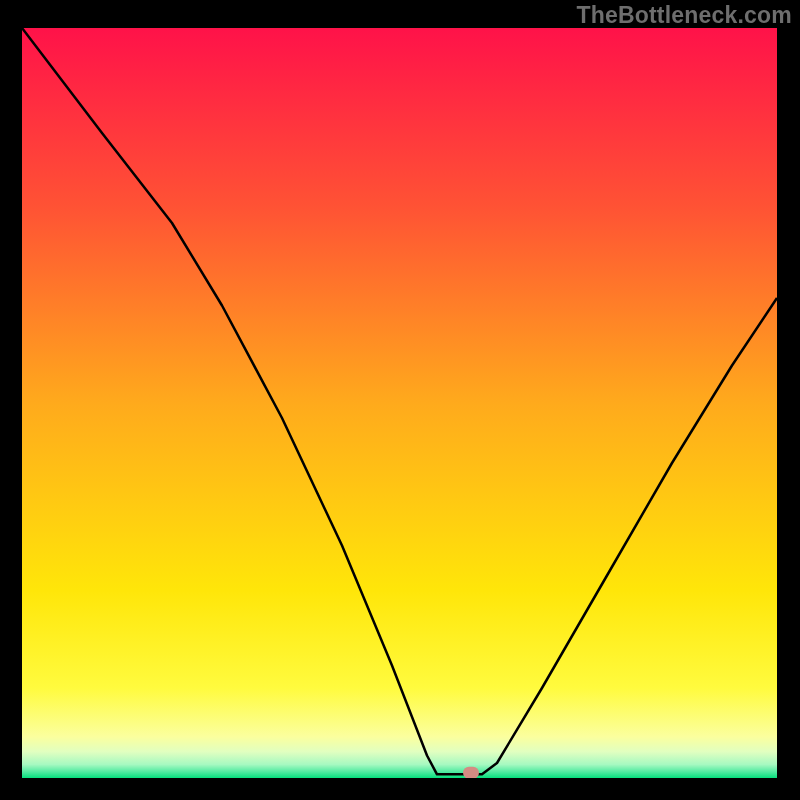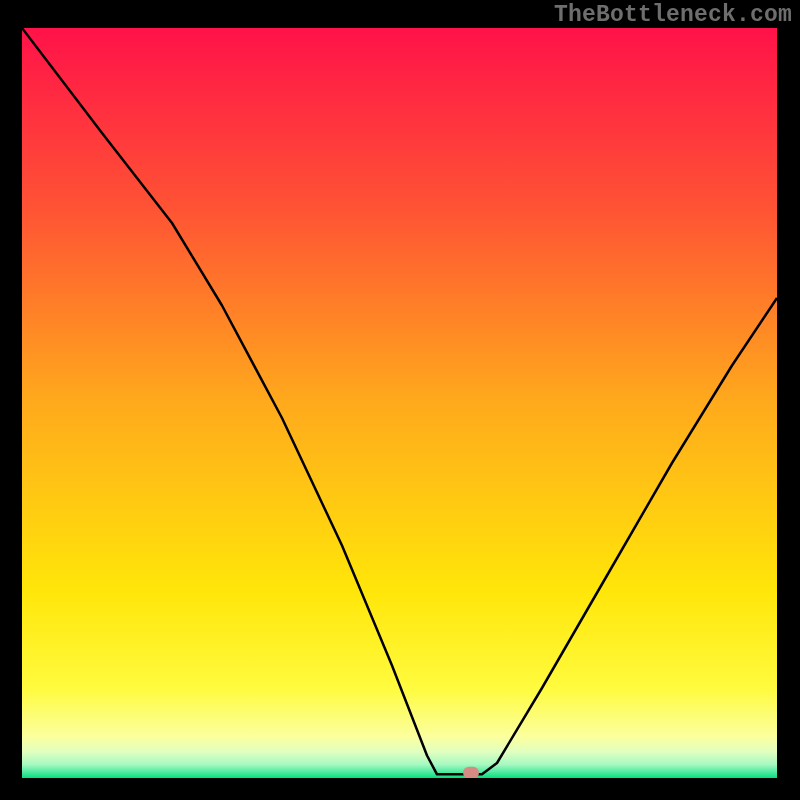--- a/index.html
+++ b/index.html
@@ -12,21 +12,21 @@
   }
   .container {
     position: relative;
     width: 800px;
     height: 800px;
   }
   .watermark {
     position: absolute;
     top: 2px;
     right: 8px;
-    font-family: Liberation Mono, monospace;
+    font-family: Liberation Sans, sans-serif;
     font-size: 23px;
     font-weight: bold;
     color: #6e6e6e;
     z-index: 20;
     letter-spacing: 0.2px;
   }
   .plot-area {
     position: absolute;
     left: 22px;
     top: 28px;

